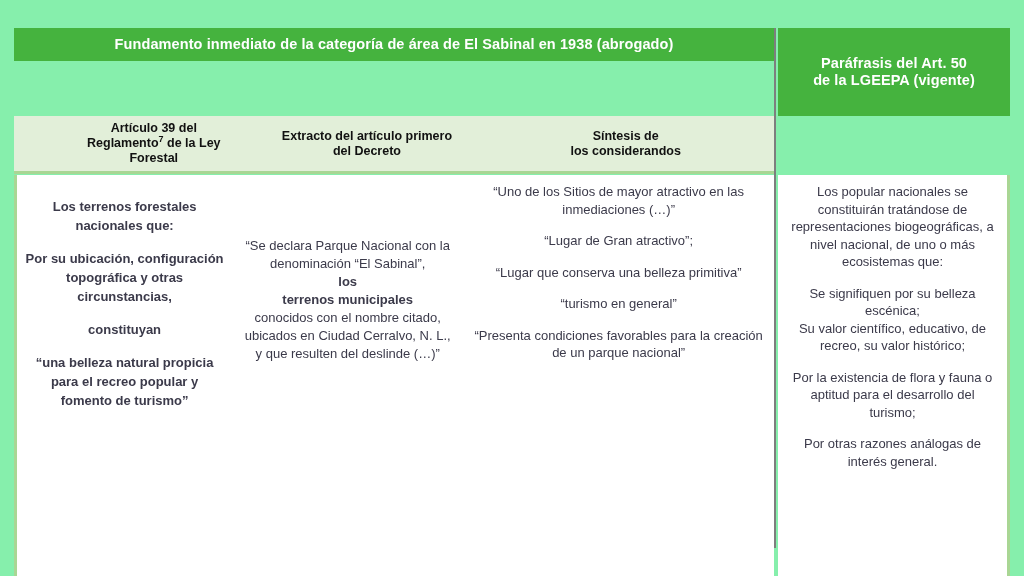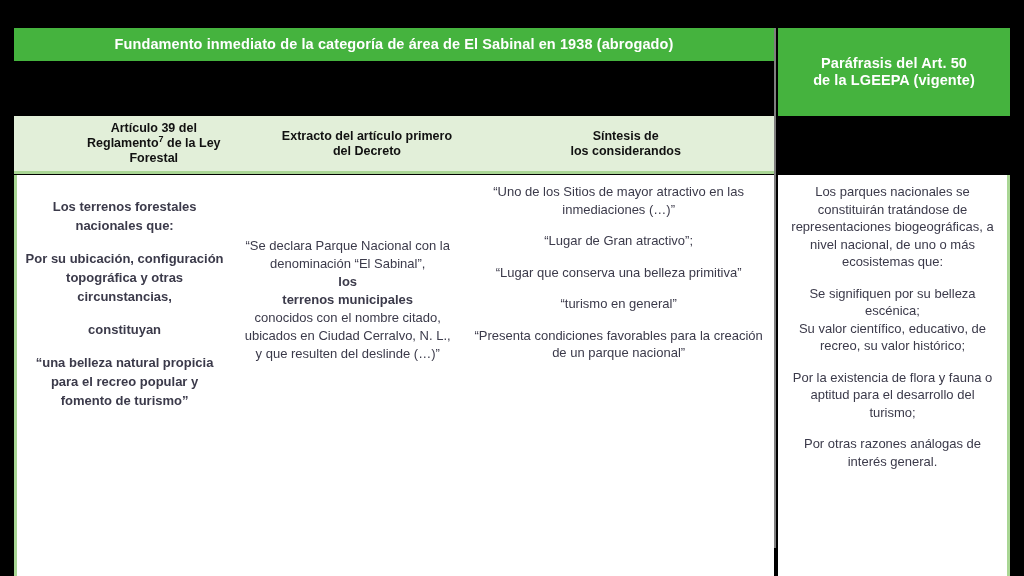--- a/index.html
+++ b/index.html
@@ -11,21 +11,21 @@
     width: 1024px;
     height: 576px;
     font-family: "Liberation Sans", sans-serif;
     overflow: hidden;
   }
 
   .page {
     position: relative;
     width: 1024px;
     height: 576px;
-    background: #000000;
+    background: #86efac;
   }
 
   .table-wrap {
     position: absolute;
     left: 14px;
     top: 28px;
     width: 996px;
   }
 
   
@@ -242,21 +242,21 @@
           <p class="para">“turismo en general”</p>
           <p class="para">“Presenta condiciones favorables para la creación de un parque nacional”</p>
         </div>
 
       </div>
 
       <div class="body-gap"></div>
 
       <div class="body-right">
         <div class="cell-body c4">
-          <p class="para">Los parques nacionales se constituirán tratándose de representaciones biogeográficas, a nivel nacional, de uno o más ecosistemas que:</p>
+          <p class="para">Los popular nacionales se constituirán tratándose de representaciones biogeográficas, a nivel nacional, de uno o más ecosistemas que:</p>
           <p class="para">Se signifiquen por su belleza escénica;<br>Su valor científico, educativo, de recreo, su valor histórico;</p>
           <p class="para">Por la existencia de flora y fauna o<br>aptitud para el desarrollo del turismo;</p>
           <p class="para">Por otras razones análogas de interés general.</p>
         </div>
       </div>
 
     </div>
 
   </div>
 

